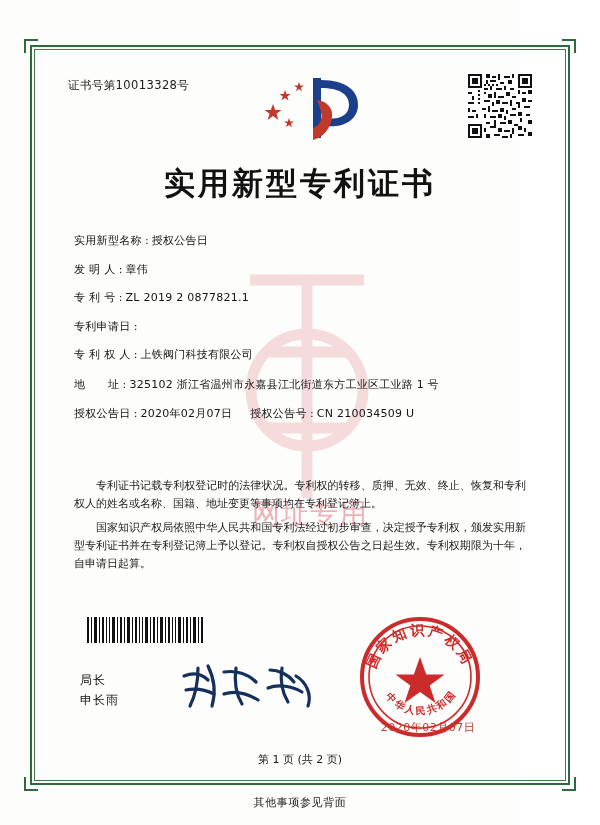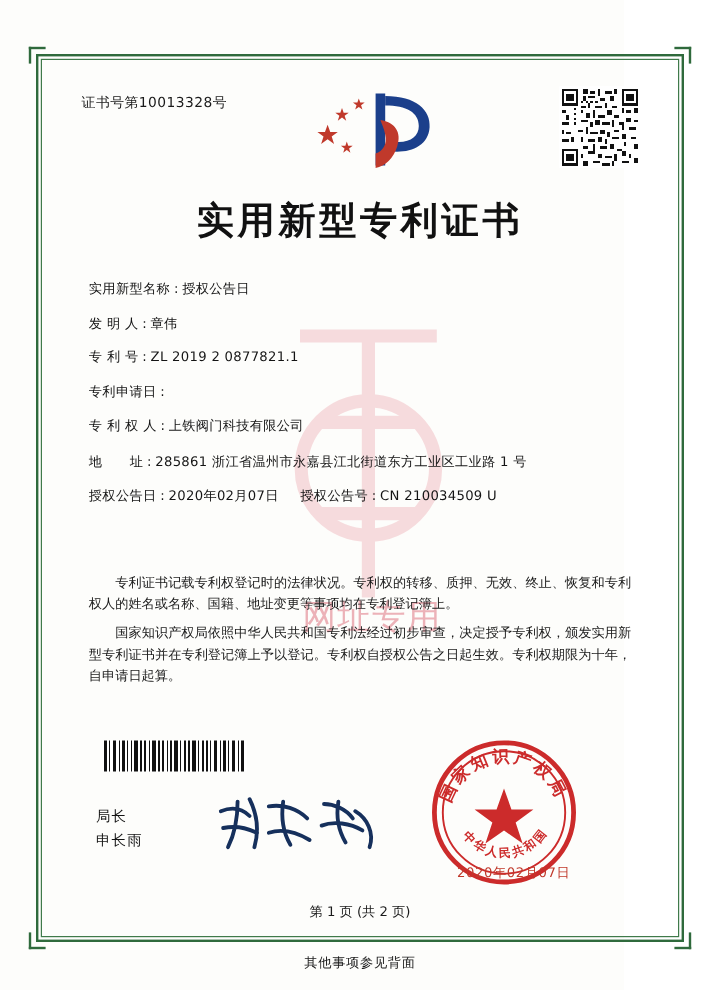--- a/index.html
+++ b/index.html
@@ -394,21 +394,21 @@
       <span class="field-sep">:</span>
     </div>
     <div class="field-row">
       <span class="field-label">专 利 权 人</span>
       <span class="field-sep">:</span>
       <span class="field-value">上铁阀门科技有限公司</span>
     </div>
     <div class="field-row">
       <span class="field-label">地      址</span>
       <span class="field-sep">:</span>
-      <span class="field-value addr-value">285861 浙江省温州市永嘉县江北街道东方工业区工业路 1 号</span>
+      <span class="field-value addr-value">325102 浙江省温州市永嘉县江北街道东方工业区工业路 1 号</span>
     </div>
     <div class="field-row two-col">
       <span class="field-label">授权公告日</span>
       <span class="field-sep">:</span>
       <span class="field-value">2020年02月07日</span>
       <span class="field-label second-label">授权公告号</span>
       <span class="field-sep">:</span>
       <span class="field-value">CN 210034509 U</span>
     </div>
   </div>

